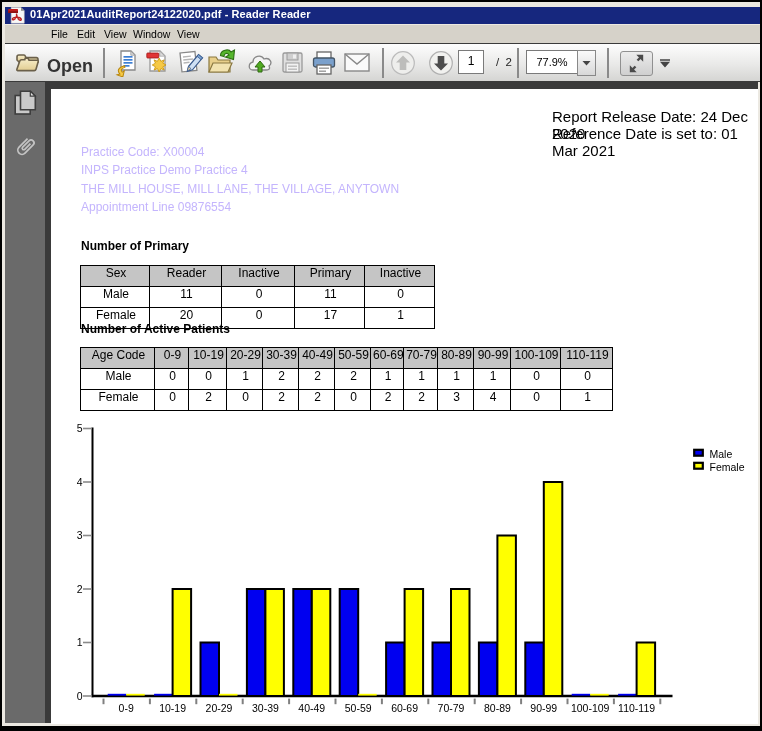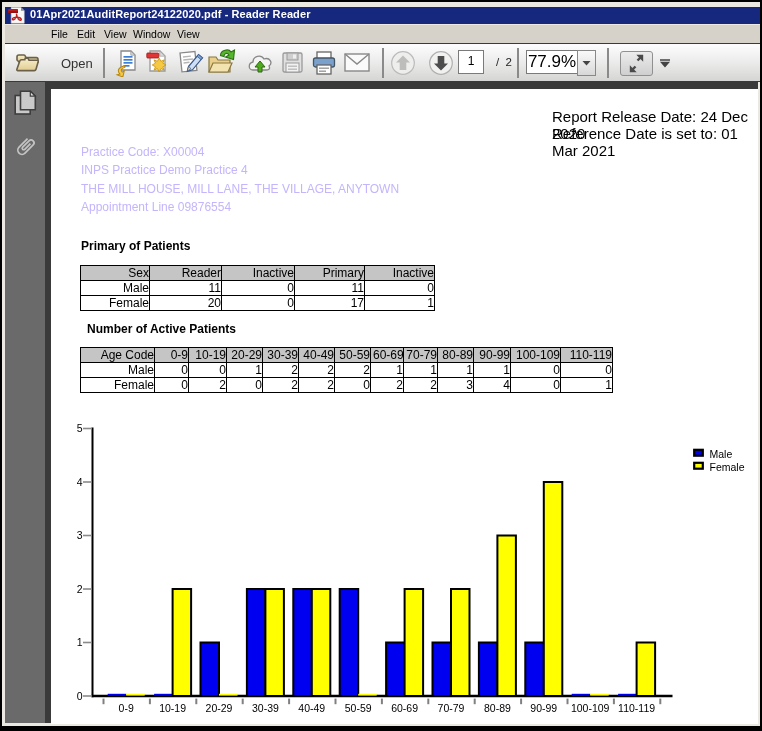--- a/index.html
+++ b/index.html
@@ -15,30 +15,30 @@
   #toolbar{left:5px;top:43px;width:754.5px;height:38.5px;background:linear-gradient(#fdfdfd,#e9e9e8 55%,#d5d5d3);border-top:1.5px solid #3a3a3a;border-bottom:1.5px solid #3a3a3a;box-sizing:border-box;}
   #sidebar{left:5px;top:82px;width:40px;height:641px;background:#6a6a6a;}
   #paneL{left:45px;top:82px;width:6px;height:641px;background:#3a3a3a;}
   #paneT{left:45px;top:82px;width:713px;height:6.5px;background:#3a3a3a;}
   #page{left:51px;top:88.5px;width:707px;height:635px;background:#fff;}
   
   .t10{font-size:15px;color:#000;}
   .t13{font-size:12px;color:#c4b5fd;}
   .b13{font-size:12px;font-weight:bold;color:#000;}
   table{border-collapse:collapse;table-layout:fixed;font-size:12px;}
-  td,th{border:1px solid #000;padding:0 0 0 2px;font-weight:normal;text-align:right;
+  td,th{border:1px solid #000;padding:0 0 6px 2px;font-weight:normal;text-align:center;
         height:14px;line-height:13px;overflow:hidden;white-space:nowrap;}
   thead td{background:#c5c5c5;}
-  #opentxt{left:61px;top:56px;font-size:13px;font-weight:normal;color:#333;}
+  #opentxt{left:47px;top:56px;font-size:18px;font-weight:bold;color:#333;}
   .tb-sep{top:48px;width:1.5px;height:30px;background:#8a8a8a;}
   #pagebox{left:458px;top:50px;width:24px;height:22px;background:#fff;border:1px solid #7a7a7a;
            font-size:12px;text-align:center;line-height:21px;}
   #slash2{left:496px;top:56px;font-size:11.5px;color:#222;}
   #zoombox{left:526px;top:50px;width:50px;height:22px;background:#fff;border:1px solid #7a7a7a;
-           font-size:17px;line-height:22px;text-align:center;}
+           font-size:11px;line-height:22px;text-align:center;}
   #zoomdrop{left:577px;top:50px;width:17px;height:24px;background:linear-gradient(#fafafa,#d8d8d8);border:1px solid #888;}
   #fitbtn{left:620px;top:51px;width:31px;height:23px;background:linear-gradient(#ececec,#cfcfcf);border:1px solid #909090;border-radius:3px;}
 </style>
 </head>
 <body>
 <div class="abs" id="frame"></div>
 <div class="abs" id="titlebar"></div>
 <svg class="abs" style="left:8px;top:7px" width="18" height="17" viewBox="0 0 18 17">
   <path d="M3.2 0.5 L13 0.5 L16.2 3.7 L16.2 16.2 L3.2 16.2 Z" fill="#f8f8f8" stroke="#d8d2c8" stroke-width="0.6"></path>
   <path d="M13 0.5 L13 3.7 L16.2 3.7 Z" fill="#8a8a8a"></path>
@@ -172,21 +172,21 @@
     <path d="M8.6 5 L8.6 17 A 4.2 4.2 0 0 0 17 17 L17 5.5 A 2.9 2.9 0 0 0 11.2 5.5 L11.2 14.5 A 1.5 1.5 0 0 0 14.2 14.5 L14.2 6.5" fill="none" stroke="#c4c4c4" stroke-width="1.7"></path>
   </g>
 </svg>
 
 <div class="abs t10" style="left:552px;top:107.9px">Report Release Date: 24 Dec 2020</div>
 <div class="abs t10" style="left:552px;top:125.1px">Reference Date is set to: 01 Mar 2021</div>
 <div class="abs t13" style="left:81px;top:144.6px">Practice Code: X00004</div>
 <div class="abs t13" style="left:81px;top:163.2px">INPS Practice Demo Practice 4</div>
 <div class="abs t13" style="left:81px;top:181.8px">THE MILL HOUSE, MILL LANE, THE VILLAGE, ANYTOWN</div>
 <div class="abs t13" style="left:81px;top:200.4px">Appointment Line 09876554</div>
-<div class="abs b13" style="left:81px;top:238.8px">Primary of Patients</div>
+<div class="abs b13" style="left:81px;top:238.8px">Number of Primary</div>
 <table class="abs" style="left:80px;top:265px;width:354px">
   <colgroup>
       <col style="width:69px">
       <col style="width:72px">
       <col style="width:73px">
       <col style="width:70px">
       <col style="width:70px">
     </colgroup>
   <thead>
       <tr>
@@ -207,21 +207,21 @@
       </tr>
     <tr>
         <td>Female</td>
         <td>20</td>
         <td>0</td>
         <td>17</td>
         <td>1</td>
       </tr>
   </tbody>
 </table>
-<div class="abs b13" style="left:87px;top:322.3px">Number of Active Patients</div>
+<div class="abs b13" style="left:81px;top:322.3px">Number of Active Patients</div>
 <table class="abs" style="left:80px;top:347px;width:532px">
   <colgroup>
       <col style="width:74px">
       <col style="width:34px">
       <col style="width:38px">
       <col style="width:36px">
       <col style="width:36px">
       <col style="width:36px">
       <col style="width:36px">
       <col style="width:33px">

